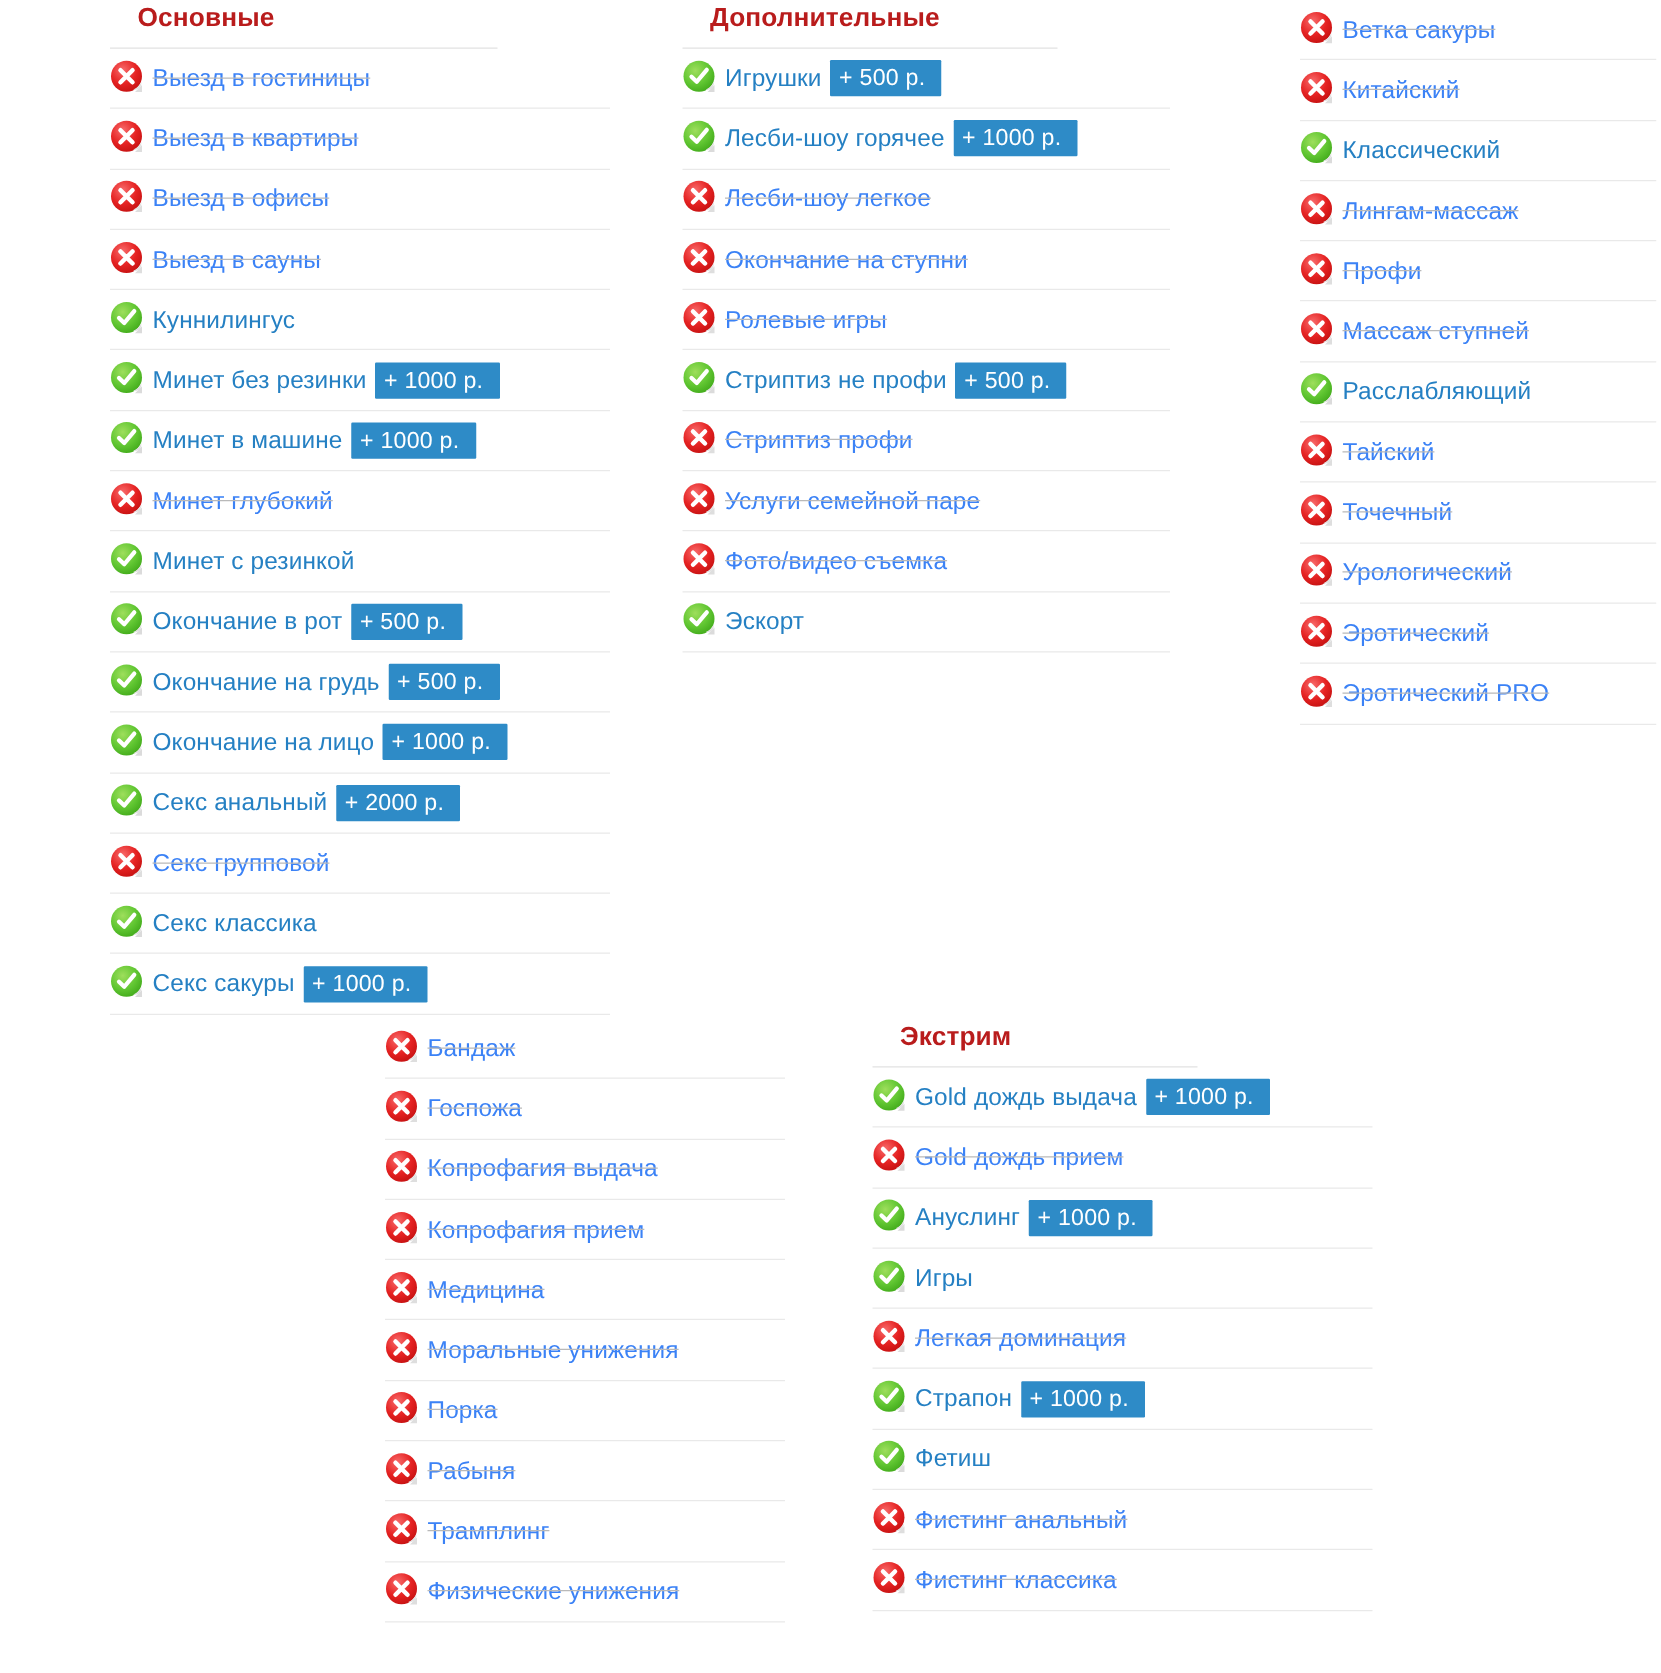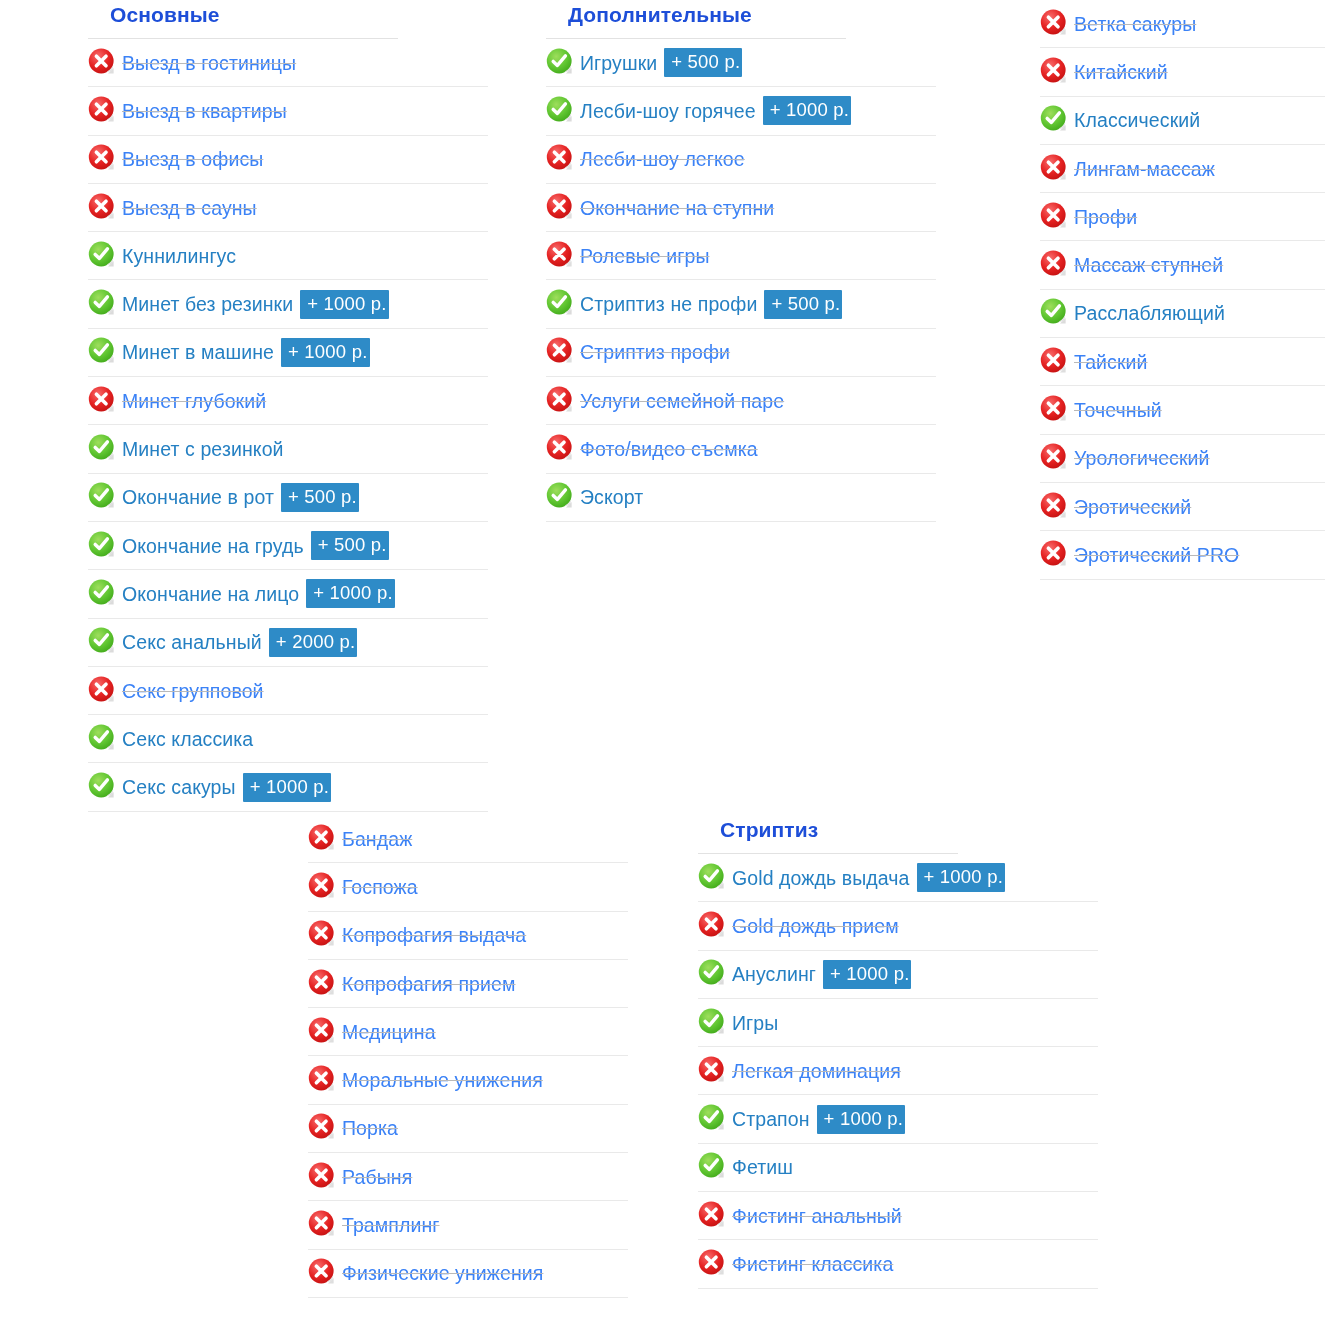--- a/index.html
+++ b/index.html
@@ -30,21 +30,21 @@
   
   .col-main      { left: 88px;  top: 0px;   width: 400px; }
   .col-extra     { left: 546px; top: 0px;   width: 390px; }
   .col-massage   { left: 1040px;top: 0px;   width: 285px; }
   .col-bdsm      { left: 308px; top: 815px; width: 320px; }
   .col-extreme   { left: 698px; top: 815px; width: 400px; }
 
   .col-title {
     font-size: 21px;
     font-weight: bold;
-    color: #1d4ed8;
+    color: #b91c1c;
     padding: 0 0 8px 22px;
     letter-spacing: 0.1px;
     line-height: 30px;
     margin: 0;
     border-bottom: 1px solid #e2e2e2;
     margin-right: 90px;
   }
   .col-massage .col-title { margin-right: 48px; }
   .col-bdsm    .col-title { margin-right: 72px; }
   .col-extreme .col-title { margin-right: 140px; }
@@ -82,21 +82,21 @@
   li.on  .svc-label { color: #2580c3; }
   li.off .svc-label { color: #3b82f6; text-decoration: line-through; text-decoration-color: #b9b9b9; }
 
   .svc-price {
     display: inline-block;
     margin-left: 7px;
     background: #2e8bc7;
     color: #ffffff;
     font-size: 18.5px;
     line-height: 26px;
-    padding: 1px 2px 2px 7px;
+    padding: 1px 13px 2px 7px;
     letter-spacing: 0.2px;
     vertical-align: 2px;
     border-radius: 1px;
   }
 </style>
 </head>
 <body>
 
 <div class="board">
 
@@ -1182,21 +1182,21 @@
               <path d="M18.6 23.6 C21.5 22.4 23.8 20.2 25.1 17.6 C25.4 21.2 22.8 24.6 18.6 23.6 Z" fill="url(#pno)"></path>
               <path d="M8.4 8.2 L18.0 17.8 M18.0 8.2 L8.4 17.8" fill="none" stroke="#ffffff" stroke-width="3.6" stroke-linecap="round"></path>
             </svg>
           </span>
           <span class="svc-label">Физические унижения</span>
         </li>
       </ul>
   </section>
 
   <section class="col col-extreme">
-    <h3 class="col-title">Стриптиз</h3>
+    <h3 class="col-title">Экстрим</h3>
     <ul class="svc-list">
         <li class="svc-item on">
           <span class="svc-icon">
             <svg viewBox="0 0 28 28" xmlns="http://www.w3.org/2000/svg">
               <defs>
                 <radialGradient id="gok" cx="38%" cy="32%" r="78%">
                   <stop offset="0%" stop-color="#9ede5c"></stop>
                   <stop offset="55%" stop-color="#62c733"></stop>
                   <stop offset="100%" stop-color="#3da617"></stop>
                 </radialGradient>

